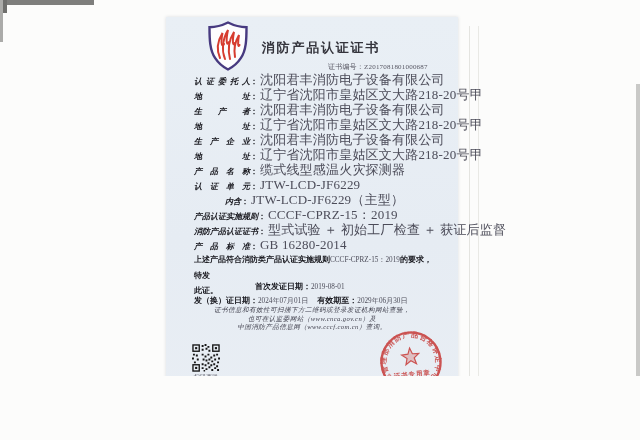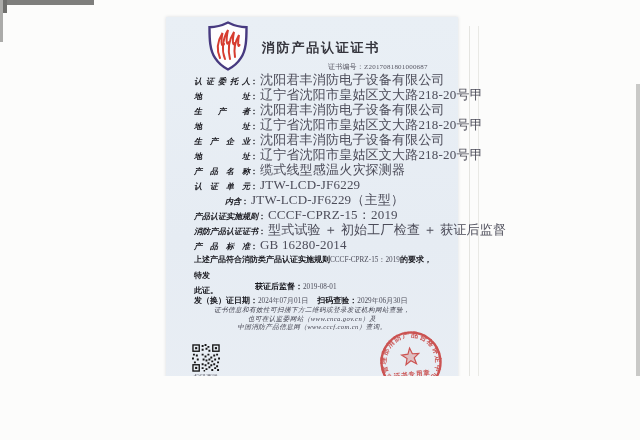--- a/index.html
+++ b/index.html
@@ -117,25 +117,25 @@
         <div class="frow"><span class="flbl">消防产品认证证书</span><span class="fcolon">：</span><span class="fval">型式试验 ＋ 初始工厂检查 ＋ 获证后监督</span></div>
         <div class="frow"><span class="flbl j">产品标准</span><span class="fcolon">：</span><span class="fval">GB 16280-2014</span></div>
       </div>
 
     <div class="statement">
       <span class="b">上述产品符合消防类产品认证实施规则</span><span class="code">CCCF-CPRZ-15：2019</span><span class="b">的要求，特发</span>
       <div class="b">此证。</div>
     </div>
 
     <div class="first-issue">
-      <span class="dl">获证后监督：</span><span class="dv">2019-08-01</span>
+      <span class="dl">首次发证日期：</span><span class="dv">2019-08-01</span>
     </div>
 
     <div class="dates-row">
-      <span class="dl">发（换）证日期：</span><span class="dv">2024年07月01日</span><span class="dgap"></span><span class="dl">扫码查验：</span><span class="dv">2029年06月30日</span>
+      <span class="dl">发（换）证日期：</span><span class="dv">2024年07月01日</span><span class="dgap"></span><span class="dl">有效期至：</span><span class="dv">2029年06月30日</span>
     </div>
 
     <div class="notes" id="notes">
         <div>证书信息和有效性可扫描下方二维码或登录发证机构网站查验，</div>
         <div>也可在认监委网站（www.cnca.gov.cn）及</div>
         <div>中国消防产品信息网（www.cccf.com.cn）查询。</div>
       </div>
 
     <svg class="qr" viewBox="0 0 29 29">
       <rect x="1" y="1" width="6.5" height="6.5" fill="none" stroke="#161616" stroke-width="1.4"></rect>

